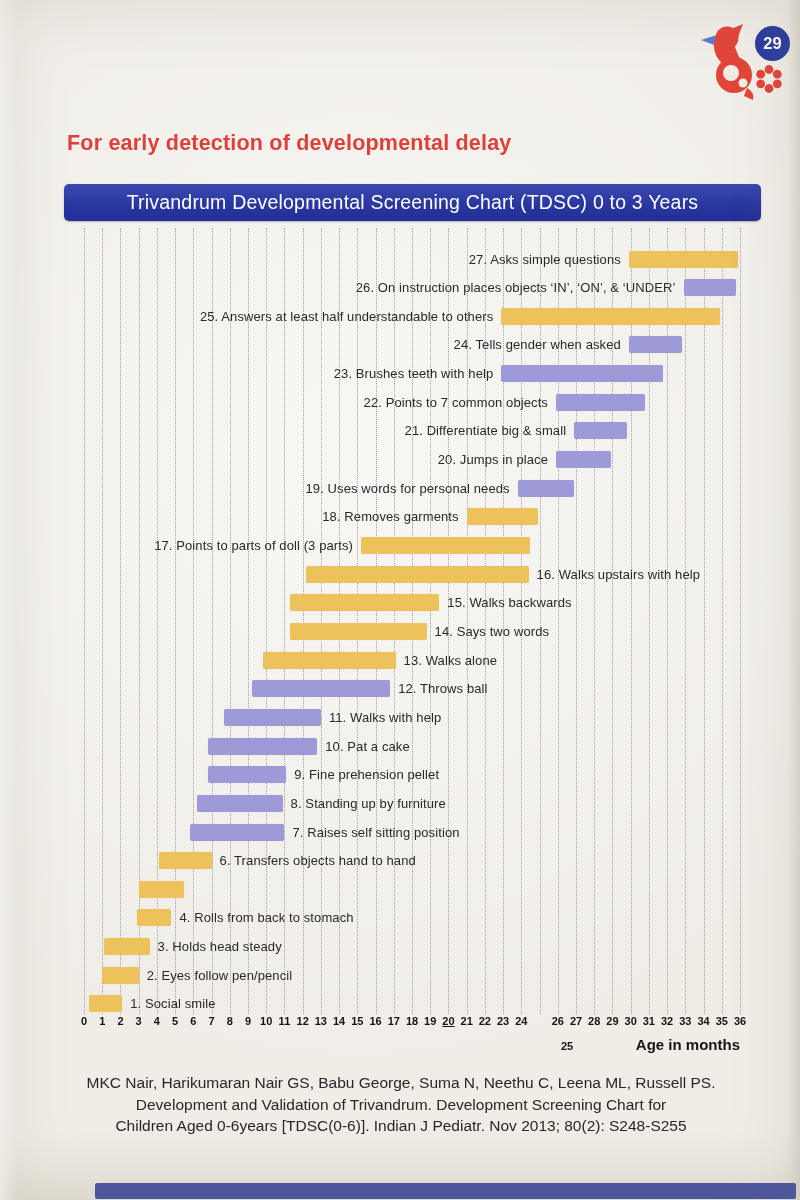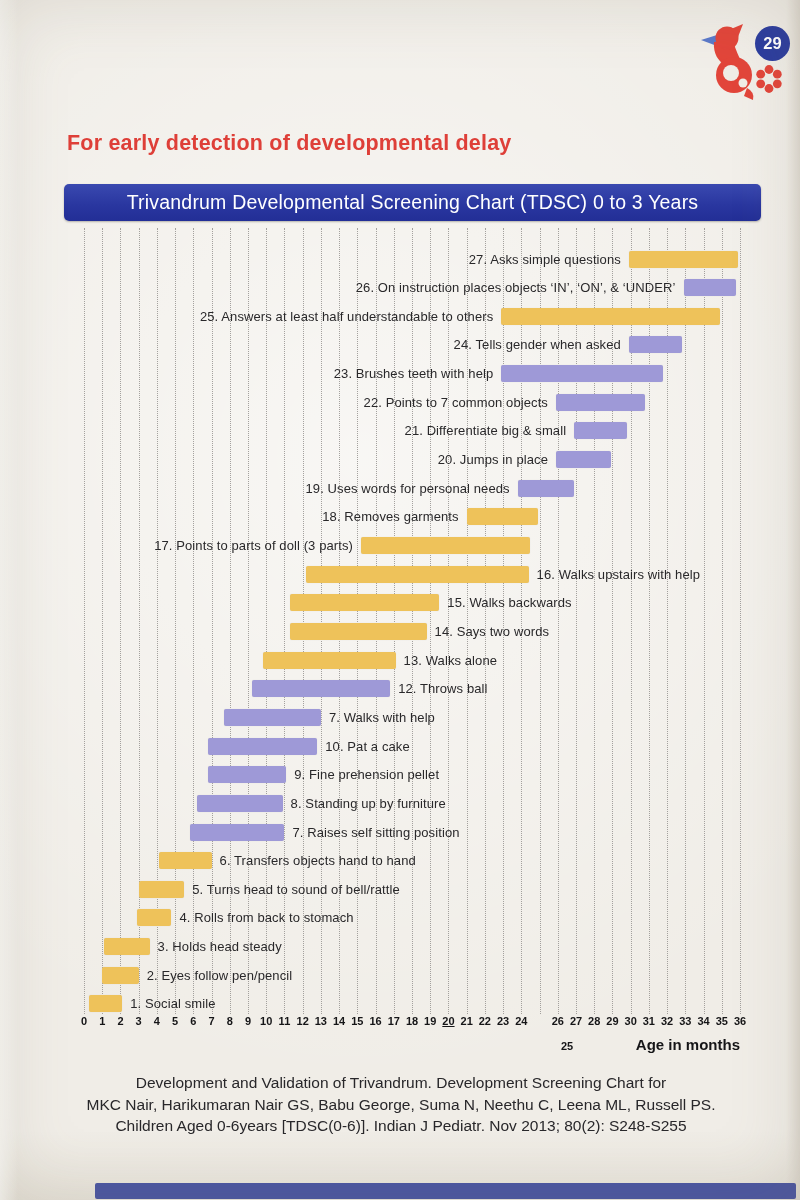--- a/index.html
+++ b/index.html
@@ -174,33 +174,32 @@
       <span class="tick" style="left: 656px;">36</span>
       <div class="bar" style="left: 5.46667px; width: 32.8px; top: 767.4px; height: 17px; background: rgb(238, 194, 90);"></div>
       <span class="bar-label" style="top: 766.4px; left: 46.2667px;">1. Social smile</span>
       <div class="bar" style="left: 18.2222px; width: 36.4444px; top: 738.75px; height: 17px; background: rgb(238, 194, 90);"></div>
       <span class="bar-label" style="top: 737.75px; left: 62.6667px;">2. Eyes follow pen/pencil</span>
       <div class="bar" style="left: 20.0444px; width: 45.5556px; top: 710.1px; height: 17px; background: rgb(238, 194, 90);"></div>
       <span class="bar-label" style="top: 709.1px; left: 73.6px;">3. Holds head steady</span>
       <div class="bar" style="left: 52.8444px; width: 34.6222px; top: 681.45px; height: 17px; background: rgb(238, 194, 90);"></div>
       <span class="bar-label" style="top: 680.45px; left: 95.4667px;">4. Rolls from back to stomach</span>
       <div class="bar" style="left: 54.6667px; width: 45.5556px; top: 652.8px; height: 17px; background: rgb(238, 194, 90);"></div>
-      <span class="bar-label" style="top: 651.8px; left: 108.222px;">5. Turns head to sound of bell/rattle</span>
       <div class="bar" style="left: 74.7111px; width: 52.8444px; top: 624.15px; height: 17px; background: rgb(238, 194, 90);"></div>
       <span class="bar-label" style="top: 623.15px; left: 135.556px;">6. Transfers objects hand to hand</span>
       <div class="bar" style="left: 105.689px; width: 94.7556px; top: 595.5px; height: 17px; background: rgb(158, 153, 215);"></div>
       <span class="bar-label" style="top: 594.5px; left: 208.444px;">7. Raises self sitting position</span>
       <div class="bar" style="left: 112.978px; width: 85.6444px; top: 566.85px; height: 17px; background: rgb(158, 153, 215);"></div>
       <span class="bar-label" style="top: 565.85px; left: 206.622px;">8. Standing up by furniture</span>
       <div class="bar" style="left: 123.911px; width: 78.3556px; top: 538.2px; height: 17px; background: rgb(158, 153, 215);"></div>
       <span class="bar-label" style="top: 537.2px; left: 210.267px;">9. Fine prehension pellet</span>
       <div class="bar" style="left: 123.911px; width: 109.333px; top: 509.55px; height: 17px; background: rgb(158, 153, 215);"></div>
       <span class="bar-label" style="top: 508.55px; left: 241.244px;">10. Pat a cake</span>
       <div class="bar" style="left: 140.311px; width: 96.5778px; top: 480.9px; height: 17px; background: rgb(158, 153, 215);"></div>
-      <span class="bar-label" style="top: 479.9px; left: 244.889px;">7. Walks with help</span>
+      <span class="bar-label" style="top: 479.9px; left: 244.889px;">11. Walks with help</span>
       <div class="bar" style="left: 167.644px; width: 138.489px; top: 452.25px; height: 17px; background: rgb(158, 153, 215);"></div>
       <span class="bar-label" style="top: 451.25px; left: 314.133px;">12. Throws ball</span>
       <div class="bar" style="left: 178.578px; width: 133.022px; top: 423.6px; height: 17px; background: rgb(238, 194, 90);"></div>
       <span class="bar-label" style="top: 422.6px; left: 319.6px;">13. Walks alone</span>
       <div class="bar" style="left: 205.911px; width: 136.667px; top: 394.95px; height: 17px; background: rgb(238, 194, 90);"></div>
       <span class="bar-label" style="top: 393.95px; left: 350.578px;">14. Says two words</span>
       <div class="bar" style="left: 205.911px; width: 149.422px; top: 366.3px; height: 17px; background: rgb(238, 194, 90);"></div>
       <span class="bar-label" style="top: 365.3px; left: 363.333px;">15. Walks backwards</span>
       <div class="bar" style="left: 222.311px; width: 222.311px; top: 337.65px; height: 17px; background: rgb(238, 194, 90);"></div>
       <span class="bar-label" style="top: 336.65px; left: 452.622px;">16. Walks upstairs with help</span>
@@ -222,19 +221,19 @@
       <span class="bar-label" style="top: 107.45px; right: 119.156px; text-align: right;">24. Tells gender when asked</span>
       <div class="bar" style="left: 417.289px; width: 218.667px; top: 79.8px; height: 17px; background: rgb(238, 194, 90);"></div>
       <span class="bar-label" style="top: 78.8px; right: 246.711px; text-align: right;">25. Answers at least half understandable to others</span>
       <div class="bar" style="left: 599.511px; width: 52.8444px; top: 51.15px; height: 17px; background: rgb(158, 153, 215);"></div>
       <span class="bar-label" style="top: 50.15px; right: 64.4889px; text-align: right;">26. On instruction places objects ‘IN’, ‘ON’, &amp; ‘UNDER’</span>
       <div class="bar" style="left: 544.844px; width: 109.333px; top: 22.5px; height: 17px; background: rgb(238, 194, 90);"></div>
       <span class="bar-label" style="top: 21.5px; right: 119.156px; text-align: right;">27. Asks simple questions</span>
     </div>
 
   <div class="footer">
+    <div>MKC Nair, Harikumaran Nair GS, Babu George, Suma N, Neethu C, Leena ML, Russell PS.</div>
     <div>Development and Validation of Trivandrum. Development Screening Chart for</div>
-    <div>MKC Nair, Harikumaran Nair GS, Babu George, Suma N, Neethu C, Leena ML, Russell PS.</div>
     <div>Children Aged 0-6years [TDSC(0-6)]. Indian J Pediatr. Nov 2013; 80(2): S248-S255</div>
   </div>
 
   <div class="bottom-strip" style="background: rgb(74, 85, 162);"></div>
 </div>
 
 </body></html>

